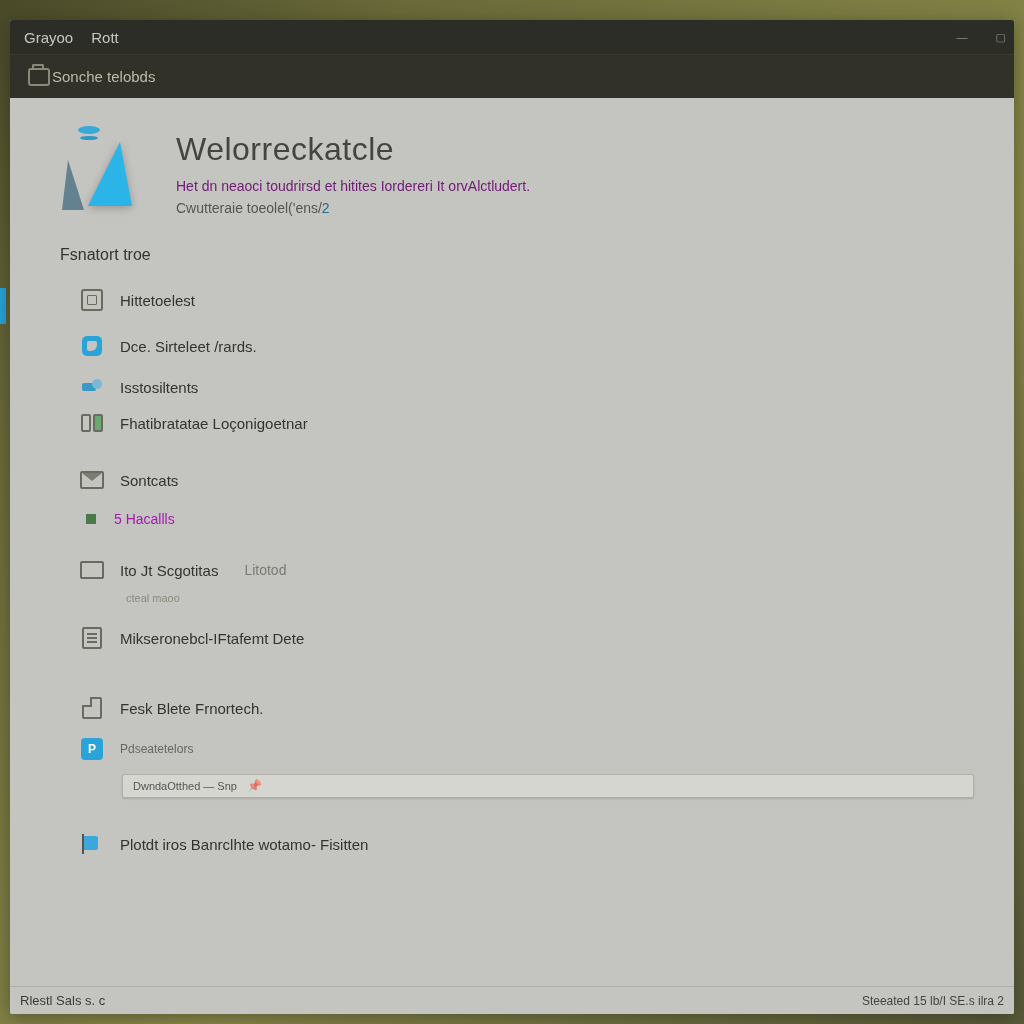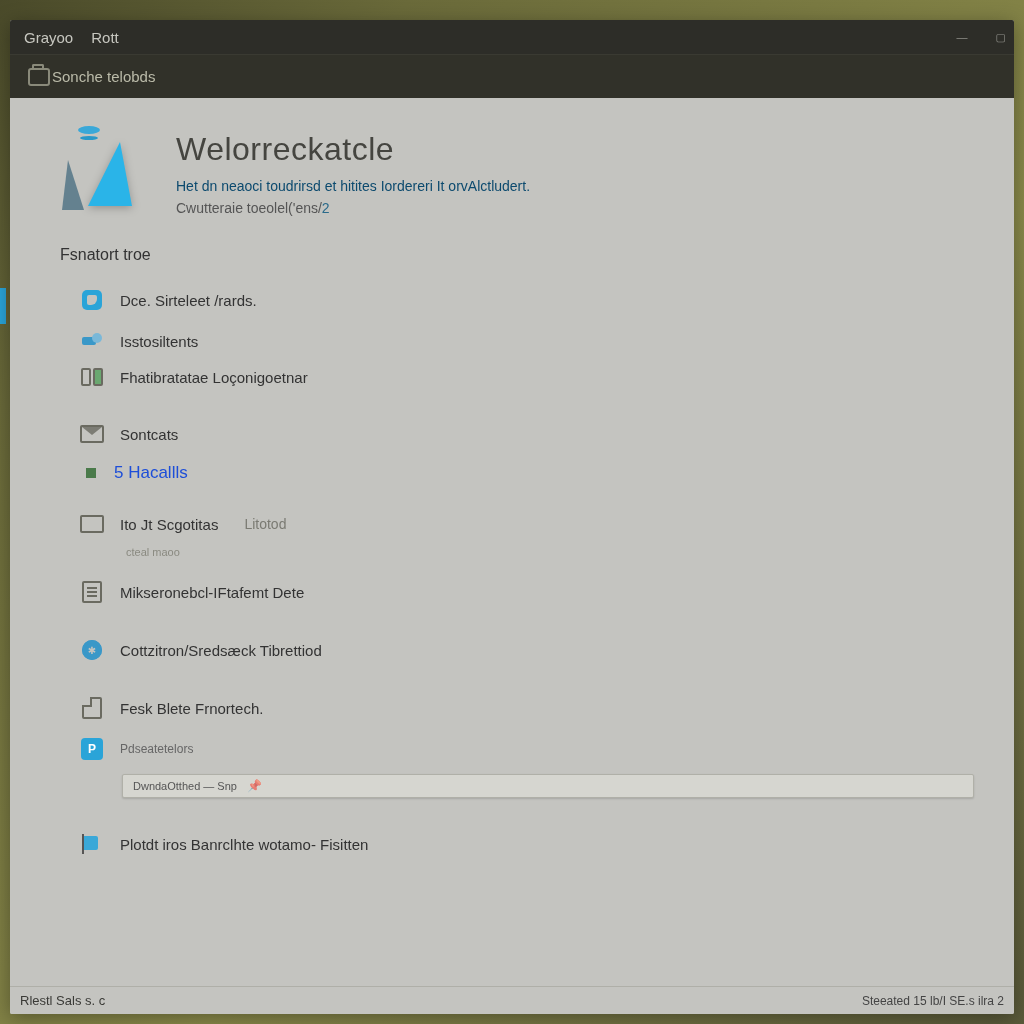--- a/index.html
+++ b/index.html
@@ -84,38 +84,38 @@
     border-bottom:50px solid #5a7a8a;
     opacity:.9;
   }
   .hero-logo .disc{
     position:absolute;left:18px;top:-2px;width:22px;height:8px;border-radius:50%;
     background:#3aa8d8;box-shadow:0 8px 0 -2px #2a98c8;
   }
   .hero-text h1{
     font-size:32px;font-weight:300;color:#454540;letter-spacing:.5px;margin-bottom:10px;
   }
-  .hero-text .sub1{font-size:14px;color:#0c4a6e;margin-bottom:6px}
+  .hero-text .sub1{font-size:14px;color:#701a75;margin-bottom:6px}
   .hero-text .sub2{font-size:14px;color:#555}
   .hero-text .sub2 .lnk{color:#2a6a8a}
 
   .section-head{
     font-size:16px;color:#333;margin:10px 0 16px 0;font-weight:400;
   }
 
   .items{display:flex;flex-direction:column;gap:6px;margin-left:18px}
   .item{
     display:flex;align-items:center;gap:14px;height:40px;cursor:pointer;
   }
   .item .ico{width:28px;height:28px;display:flex;align-items:center;justify-content:center;flex-shrink:0}
   .item .lbl{font-size:15px;color:#333}
   .item .meta{font-size:14px;color:#7a7a72;margin-left:12px}
   .item.tight{height:30px}
   .item.sub{margin-left:4px;height:26px}
-  .item.sub .lbl{font-size:17px;color:#1d4ed8}
+  .item.sub .lbl{font-size:14px;color:#a21caf}
   .caption{font-size:11px;color:#8a8a80;margin-left:48px;margin-top:-4px;margin-bottom:8px}
 
   .chip{
     display:inline-flex;align-items:center;gap:10px;
     background:#d6d6d0;border:1px solid #b0b0a8;border-radius:2px;
     padding:4px 10px;margin-left:44px;margin-top:4px;
     box-shadow:0 1px 2px rgba(0,0,0,.15);
   }
   .chip .cl{font-size:11px;color:#555}
   .chip .pin{font-size:12px;opacity:.6}
@@ -196,20 +196,26 @@
         <div class="sub2">
           <span>Cwutteraie toeolel('ens/</span><span class="lnk">2</span>
         </div>
       </div>
     </div>
 
     <div class="section-head">Fsnatort troe</div>
 
     <div class="items">
 
+      <div class="item">
+        <span class="ico">
+            <span class="i-box"></span>
+          </span>
+        <span class="lbl">Hittetoelest</span>
+      </div>
 
       <div class="item">
         <span class="ico">
             <span class="i-ring"></span>
           </span>
         <span class="lbl">Dce. Sirteleet /rards.</span>
       </div>
 
       <div class="item tight">
         <span class="ico">
@@ -257,26 +263,20 @@
 
       <div class="item">
         <span class="ico">
             <span class="i-page"></span>
           </span>
         <span class="lbl">Mikseronebcl-IFtafemt Dete</span>
       </div>
 
       <div style="height:6px"></div>
 
-      <div class="item">
-        <span class="ico">
-            <span class="i-gear"></span>
-          </span>
-        <span class="lbl">Cottzitron/Sredsæck Tibrettiod</span>
-      </div>
 
       <div style="height:6px"></div>
 
       <div class="item">
         <span class="ico">
             <span class="i-doc"></span>
           </span>
         <span class="lbl">Fesk Blete Frnortech.</span>
       </div>
 

